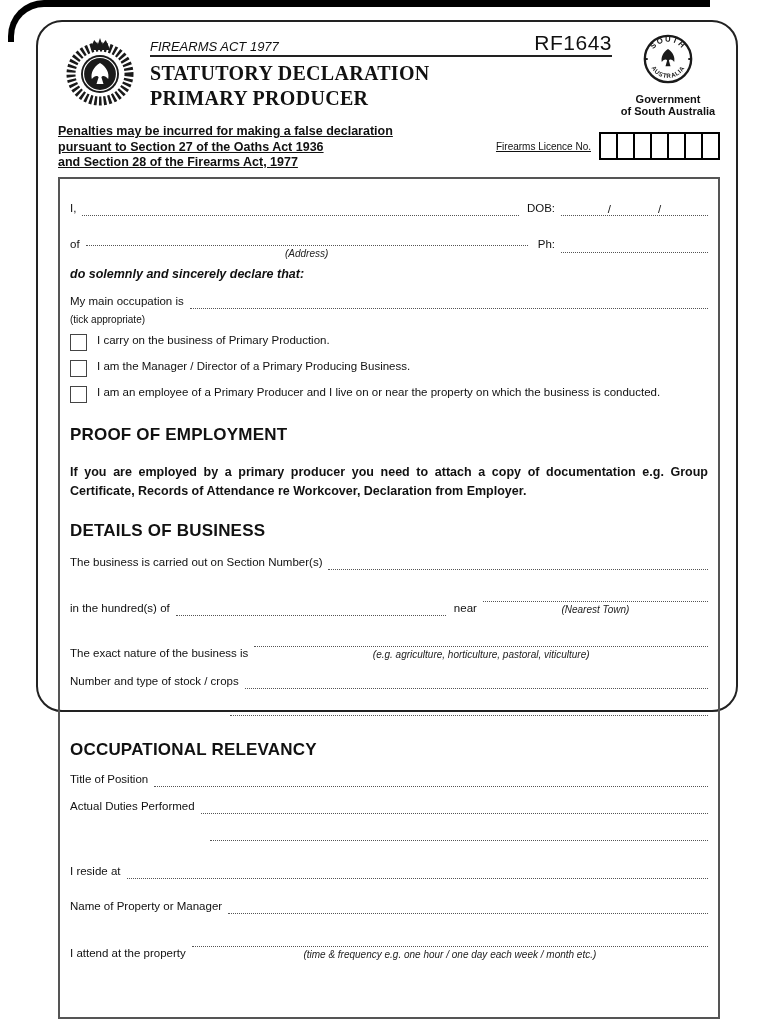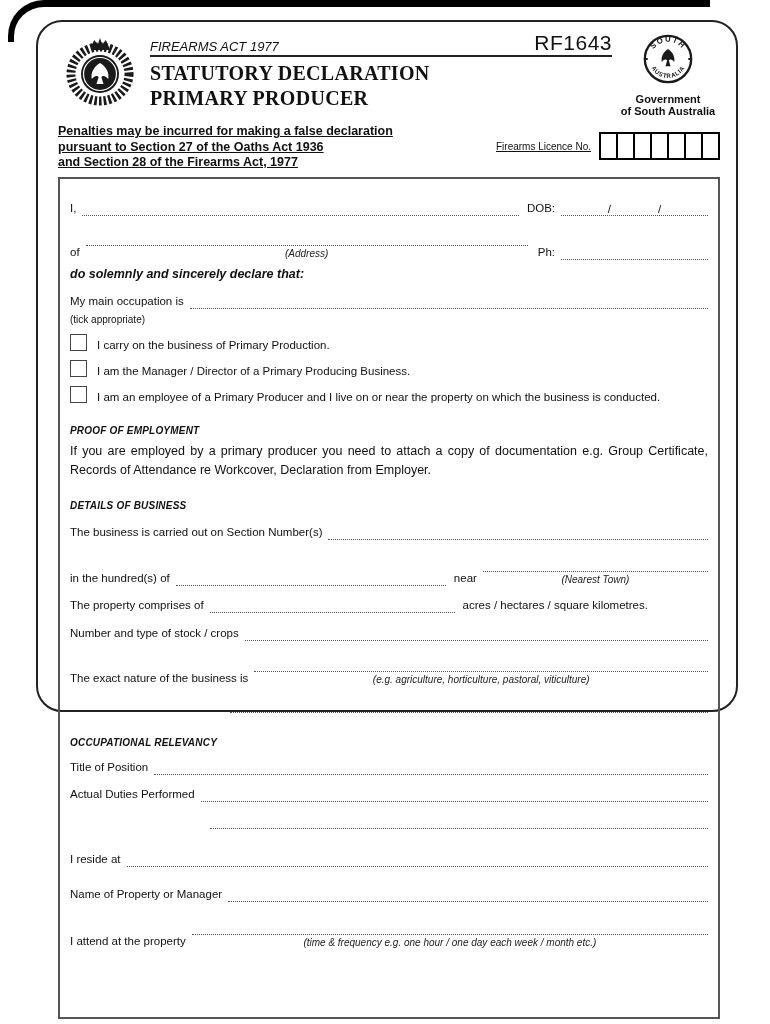--- a/index.html
+++ b/index.html
@@ -42,23 +42,23 @@
   .form-box{
     border:2px solid #555;margin-top:6px;height:842px;box-sizing:border-box;
     padding:0 10px;font-size:11.5px;overflow:hidden;
   }
   .row{display:flex;align-items:flex-end;}
   .lbl{white-space:nowrap;padding-right:6px;line-height:15px;}
   .dot{border-bottom:1.5px dotted #555;height:15px;}
   .grow{flex:1;min-width:0;}
   .fill{display:flex;flex-direction:column;min-width:0;}
   .hint{font-style:italic;font-size:10px;text-align:center;line-height:12px;margin-top:2px;color:#222;}
-  .sec-h{font-weight:bold;font-size:10px;letter-spacing:.2px;font-style:italic;}
-  .para{font-weight:normal;font-size:12.5px;line-height:19px;text-align:justify;margin-top:6px;}
-  .cb-row{display:flex;align-items:flex-end;margin-top:9px;}
+  .sec-h{font-weight:bold;font-size:17px;letter-spacing:.2px;}
+  .para{font-weight:bold;font-size:12.5px;line-height:19px;text-align:justify;margin-top:18px;}
+  .cb-row{display:flex;align-items:flex-start;margin-top:9px;}
   .cb{flex:none;width:15px;height:15px;border:1.5px solid #444;margin-right:10px;background:#fff;}
   .slashline{display:flex;justify-content:space-evenly;align-items:flex-end;}
   .declare{font-weight:bold;font-style:italic;font-size:12.5px;}
   .small{font-size:10px;}
   .revised{font-size:11.5px;margin-top:3px;padding-left:4px;}
   svg text, svg textPath{font-family:"Liberation Sans",sans-serif;}
 </style>
 </head>
 <body>
 
@@ -136,21 +136,21 @@
     <div class="row" style="margin-top:21px;">
       <span class="lbl">I,</span>
       <span class="dot grow"></span>
       <span class="lbl" style="padding-left:8px;">DOB:</span>
       <span class="dot slashline" style="width:147px;flex:none;">
         <span>/</span>
         <span>/</span>
       </span>
     </div>
 
-    <div class="row" style="margin-top:14px;">
+    <div class="row" style="margin-top:14px;align-items:center;">
       <span class="lbl">of</span>
       <span class="fill grow">
         <span class="dot"></span>
         <span class="hint">(Address)</span>
       </span>
       <span class="lbl" style="padding-left:10px;">Ph:</span>
       <span class="dot" style="width:147px;flex:none;"></span>
     </div>
 
     <div class="declare" style="margin-top:7px;">do solemnly and sincerely declare that:</div>
@@ -187,38 +187,33 @@
     <div class="row" style="margin-top:16px;">
       <span class="lbl">in the hundred(s) of</span>
       <span class="dot" style="flex:1.2;"></span>
       <span class="lbl" style="padding-left:8px;">near</span>
       <span class="fill" style="flex:1;">
         <span class="dot"></span>
         <span class="hint">(Nearest Town)</span>
       </span>
     </div>
 
-    <div class="row" style="margin-top:11px;">
-      <span class="lbl">The property comprises of</span>
-      <span class="dot" style="width:245px;flex:none;"></span>
-      <span class="lbl" style="padding-left:8px;">acres / hectares / square kilometres.</span>
+
+    <div class="row" style="margin-top:15px;">
+      <span class="lbl">The exact nature of the business is</span>
+      <span class="fill grow">
+        <span class="dot"></span>
+        <span class="hint">(e.g. agriculture, horticulture, pastoral, viticulture)</span>
+      </span>
     </div>
 
     <div class="row" style="margin-top:12px;">
       <span class="lbl">Number and type of stock / crops</span>
       <span class="dot grow"></span>
     </div>
-
-    <div class="row" style="margin-top:15px;">
-      <span class="lbl">The exact nature of the business is</span>
-      <span class="fill grow">
-        <span class="dot"></span>
-        <span class="hint">(e.g. agriculture, horticulture, pastoral, viticulture)</span>
-      </span>
-    </div>
     <div class="dot" style="margin-left:160px;margin-top:24px;height:2px;"></div>
 
     <div class="sec-h" style="margin-top:24px;">OCCUPATIONAL RELEVANCY</div>
 
     <div class="row" style="margin-top:11px;">
       <span class="lbl">Title of Position</span>
       <span class="fill grow">
         <span class="dot"></span>
       </span>
     </div>

